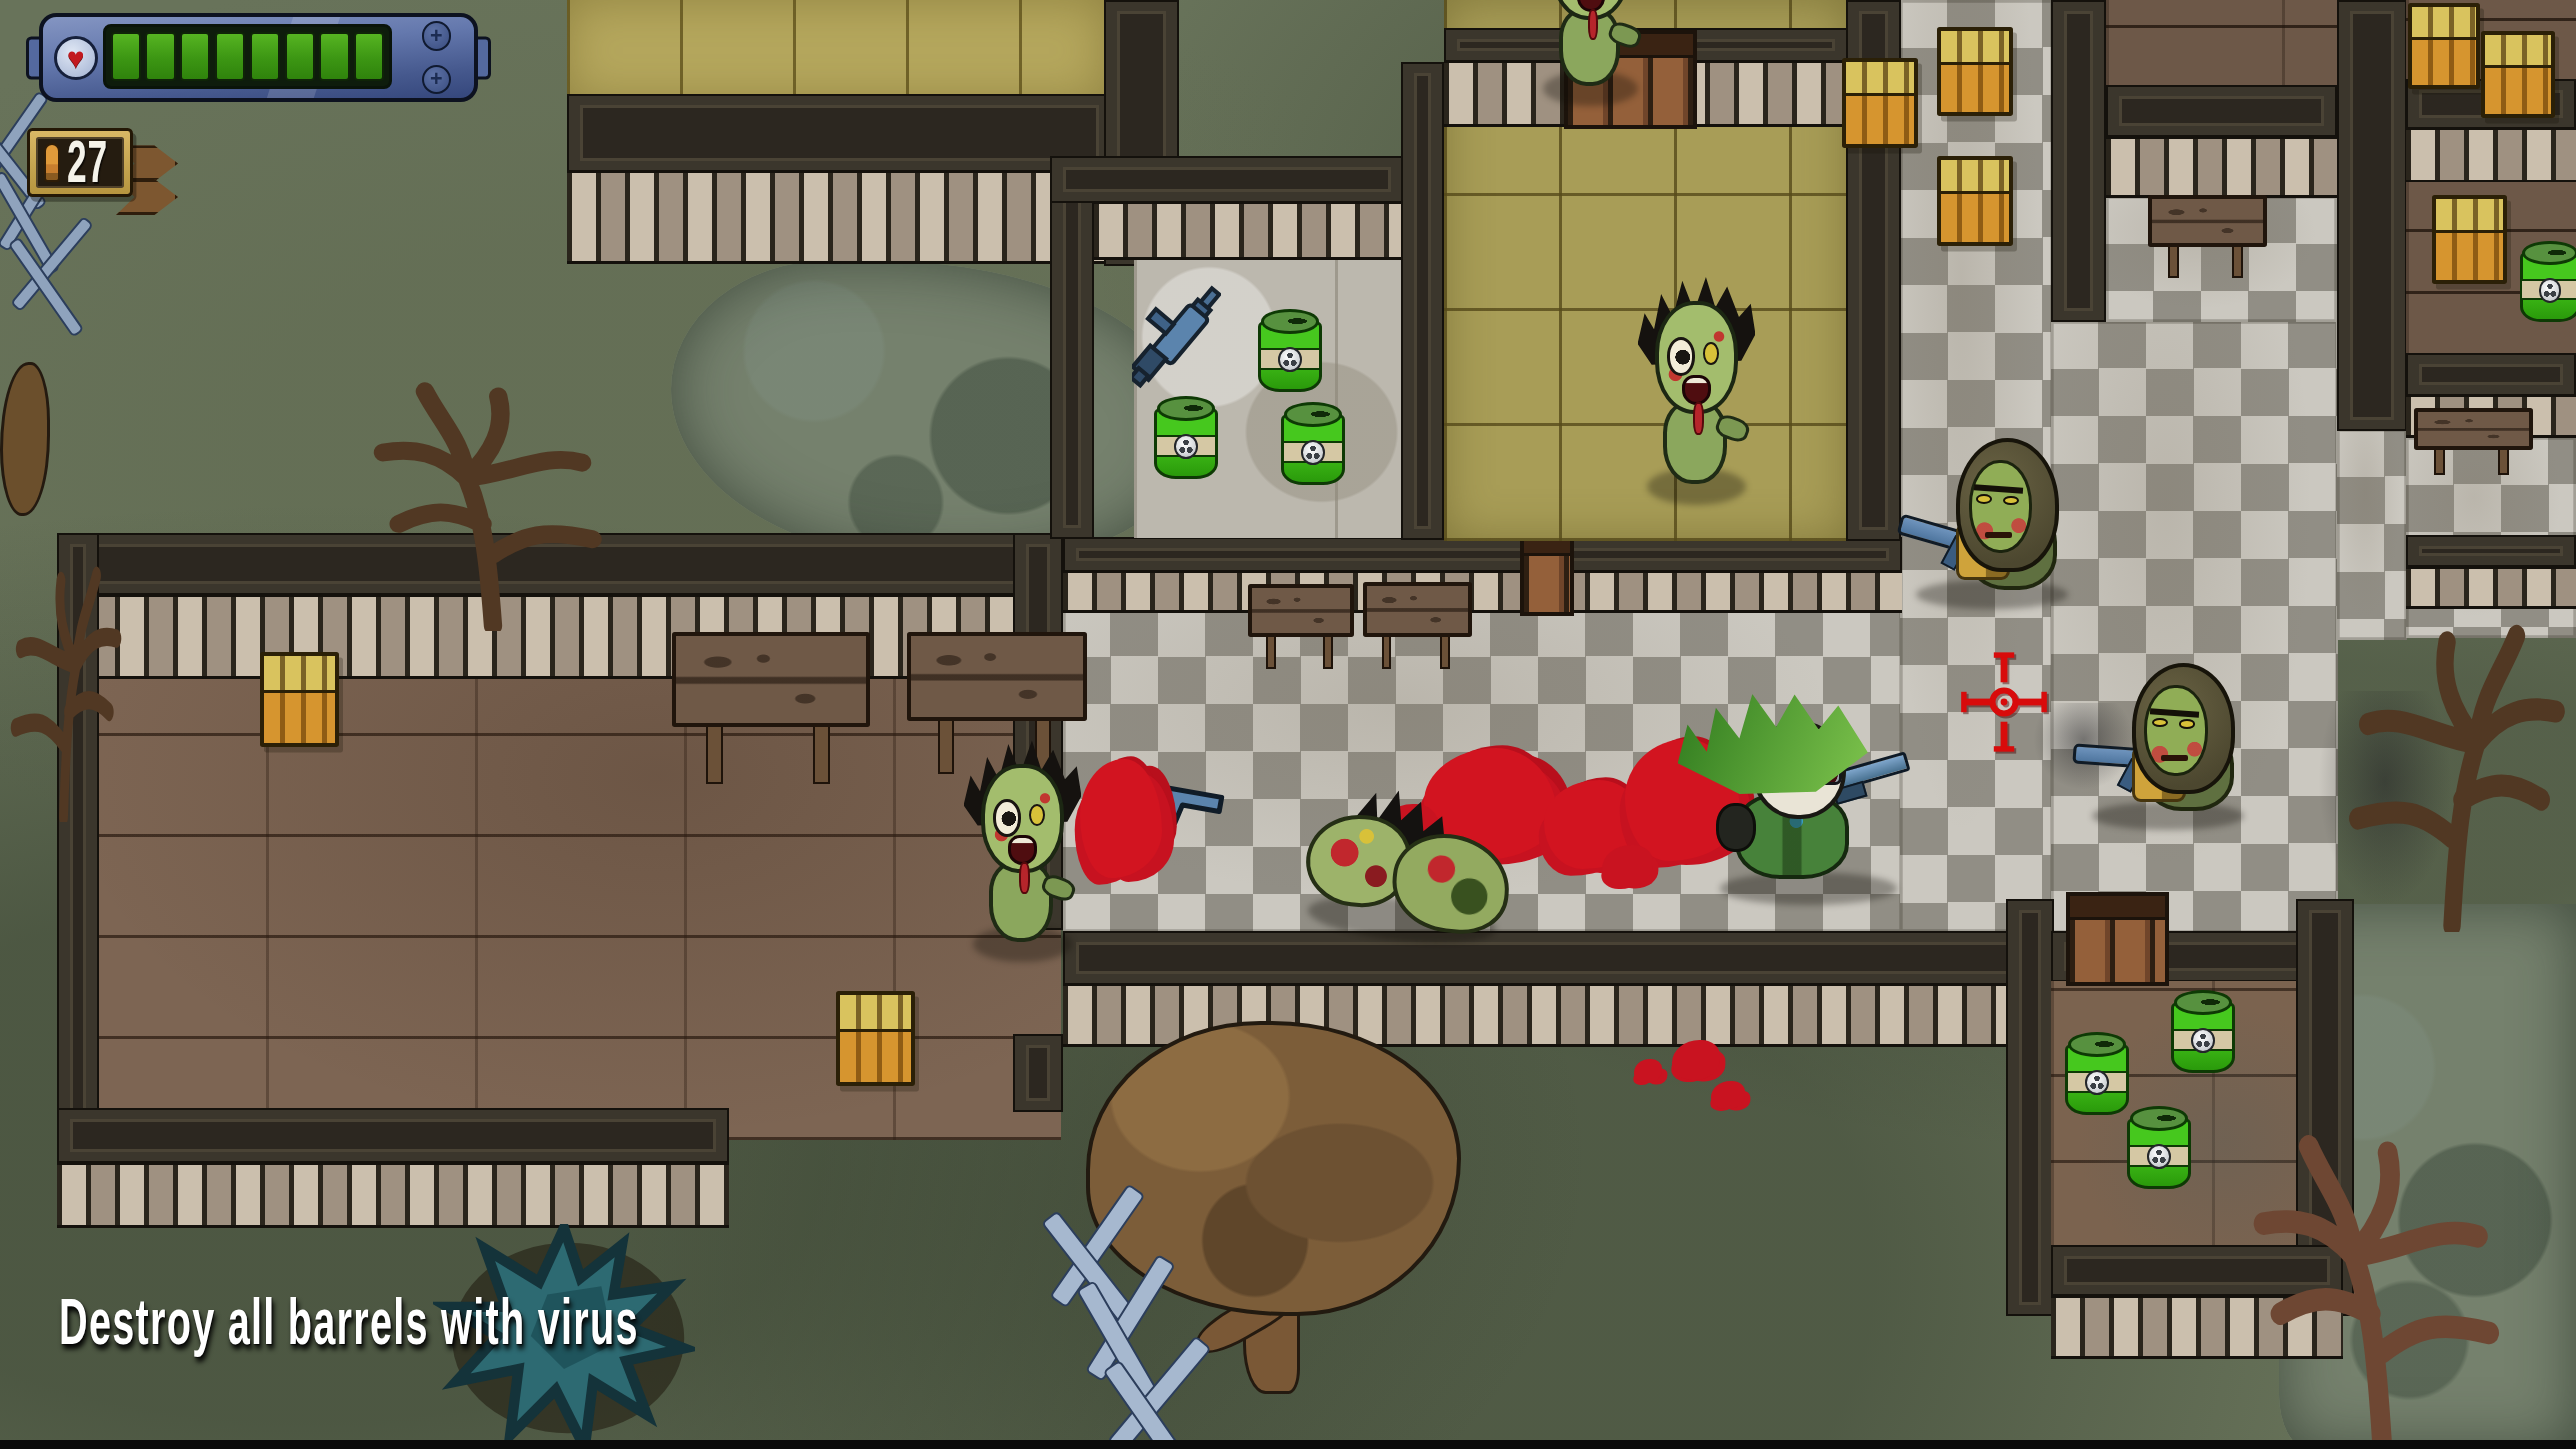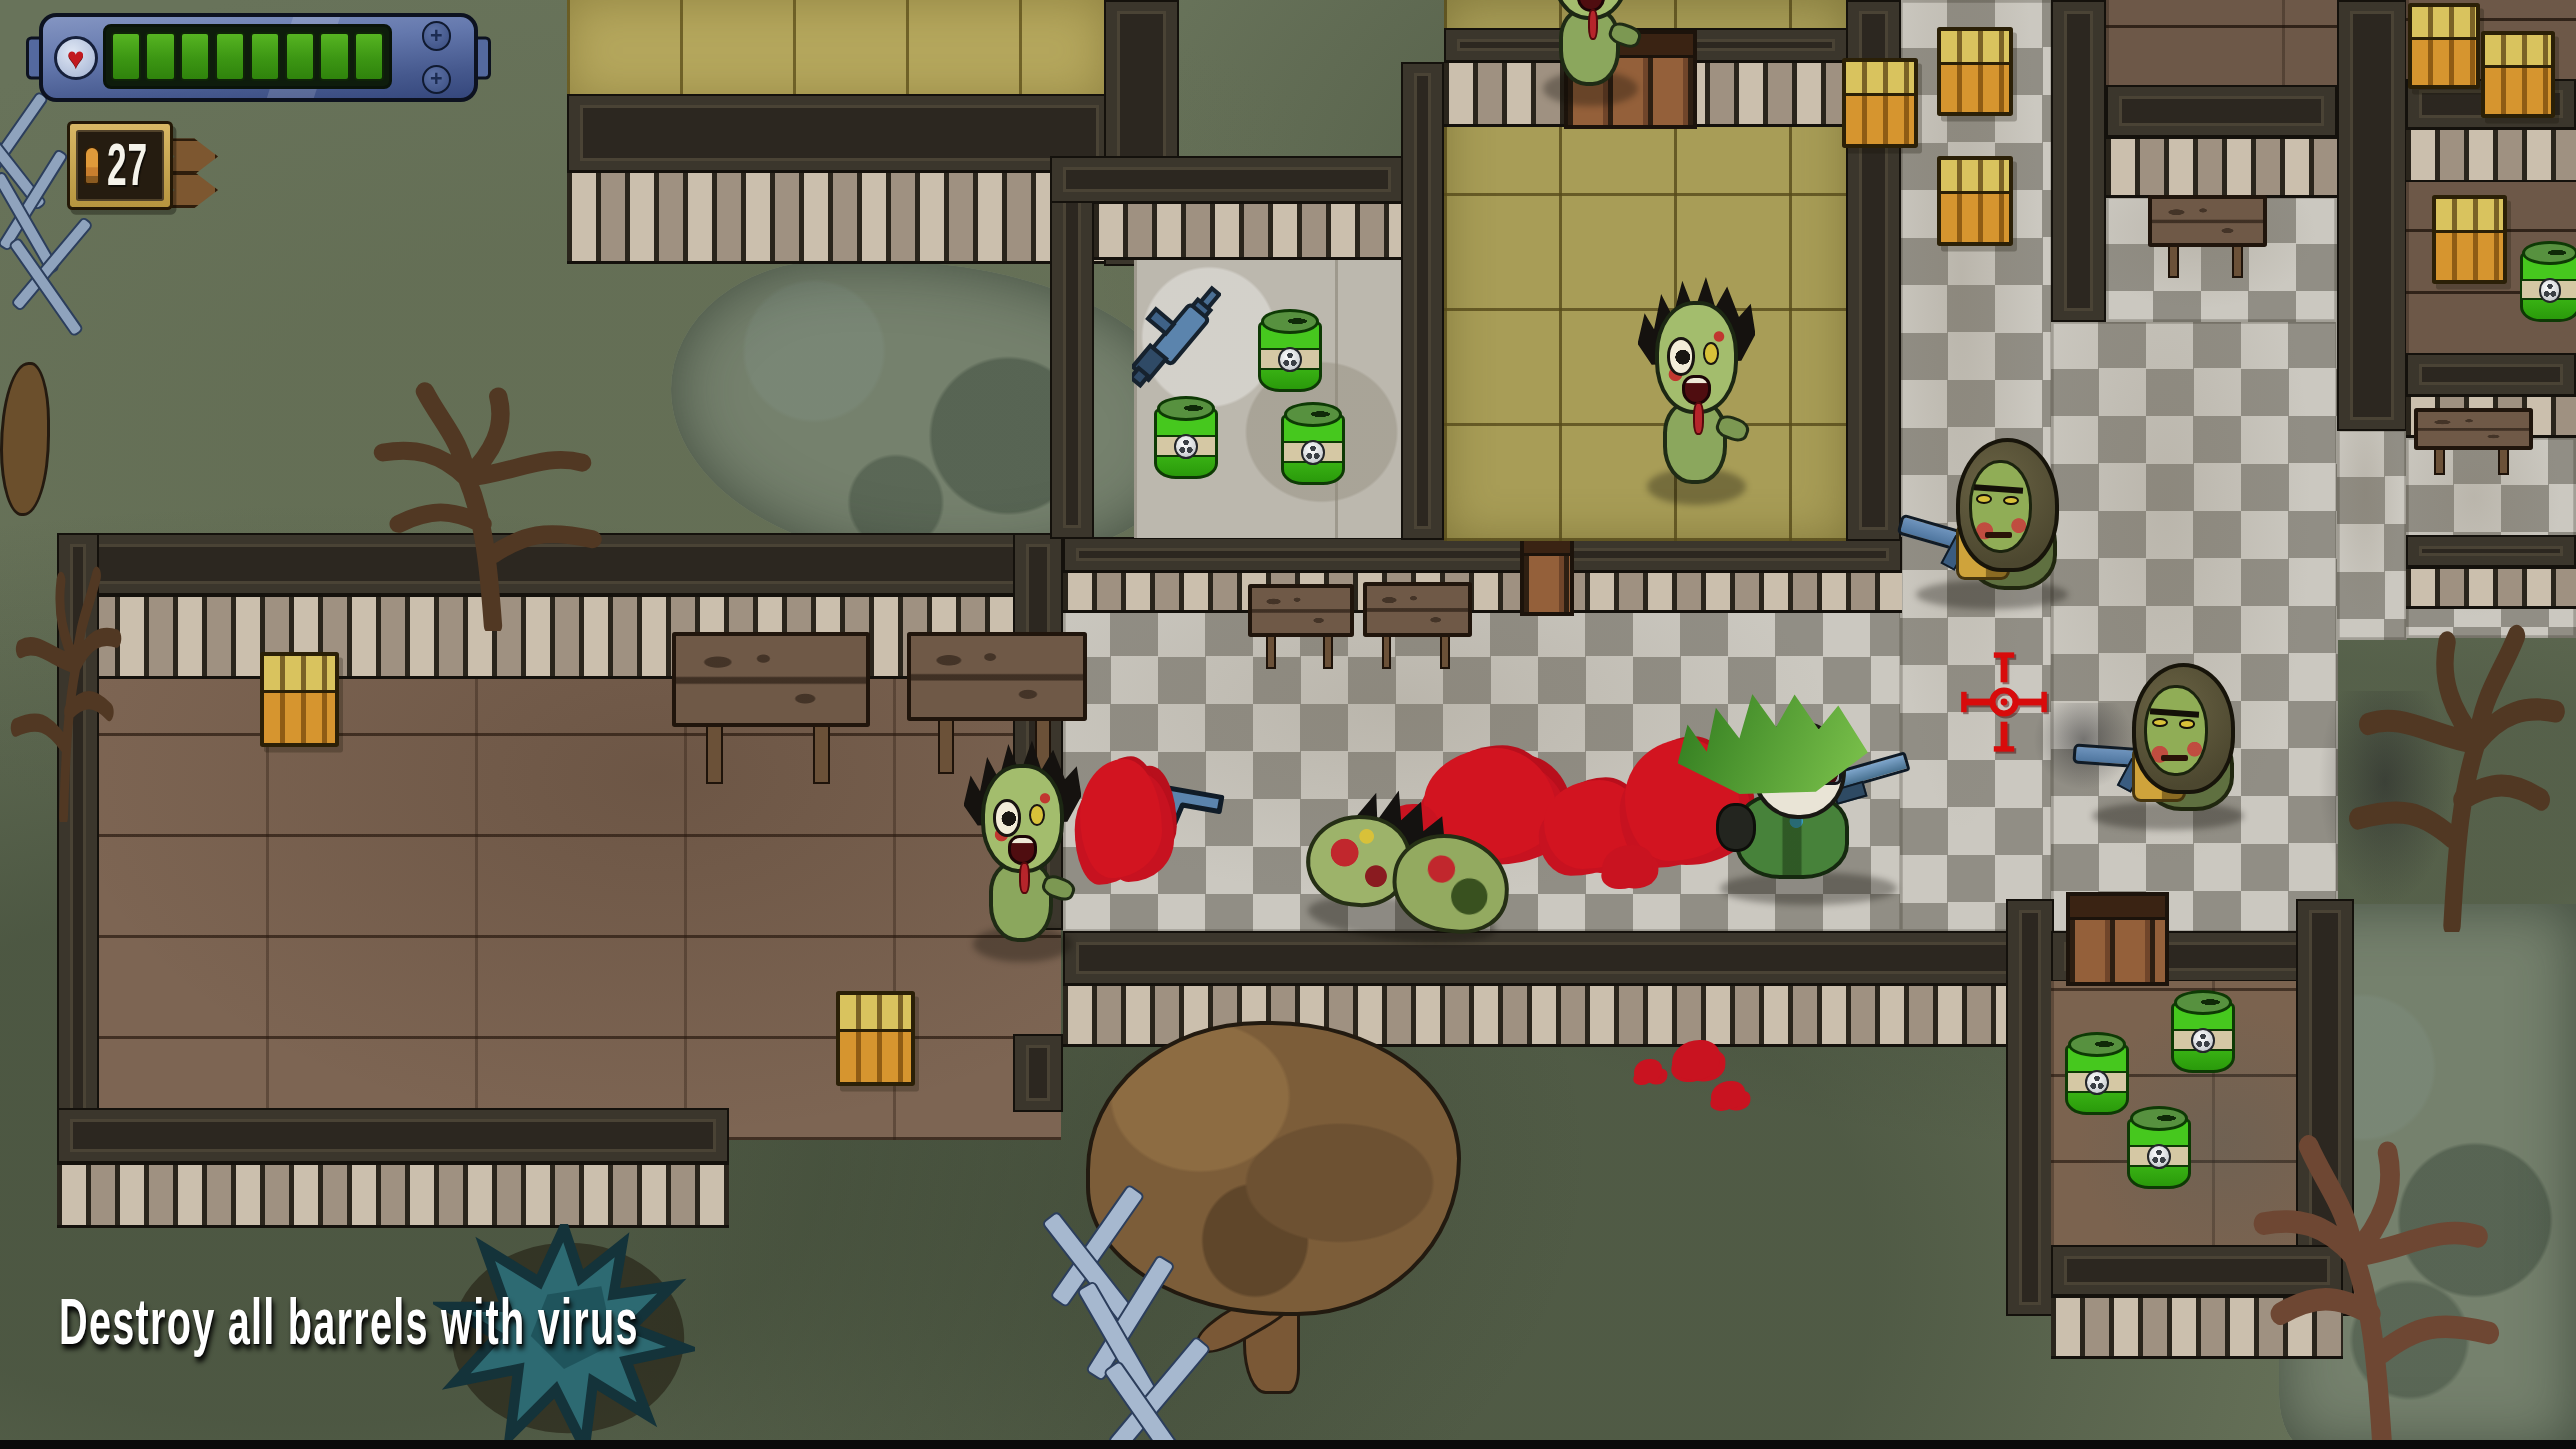--- a/index.html
+++ b/index.html
@@ -186,21 +186,21 @@
   .hb-slot{position:absolute;left:64px;top:10.7px;right:86px;bottom:13.4px;background:#0e1c0c;border:3.4px solid #0a140a;border-radius:8px;display:flex;gap:4.7px;padding:4.7px;box-sizing:border-box;}
   .hb-seg{flex:1;background:linear-gradient(180deg,#56b422 0%,#3c9613 55%,#2f830c 100%);border:2.7px solid #0f2408;border-radius:4px;}
   .hb-heart{position:absolute;left:14.8px;top:50%;transform:translateY(-50%);width:44px;height:44px;border:3.4px solid #16203b;border-radius:50%;
     background:radial-gradient(circle at 40% 35%, #dfe7f4, #aebcd9 80%);display:flex;align-items:center;justify-content:center;
     font-size:29.5px;color:#c2191f;text-shadow:0 1.3px 0 #5e0a0d;box-sizing:border-box;}
   .hb-screw{position:absolute;right:27px;width:29.5px;height:29.5px;border:2.7px solid #101a30;border-radius:50%;
     background:radial-gradient(circle at 38% 32%, #5d72a6, #3a4d80);color:#1c2c52;font-size:21.5px;font-weight:bold;
     display:flex;align-items:center;justify-content:center;box-sizing:border-box;}
   .s1{top:8px;}.s2{bottom:8px;}
 
-  .hud-ammo{position:absolute;left:27px;top:121px;width:106px;height:89px;z-index:90;margin-left:40px;}
+  .hud-ammo{position:absolute;left:27px;top:128px;width:106px;height:69px;z-index:90;}
   .ammo-chev{position:absolute;left:89px;width:62px;height:36px;background:#7d5730;border:3.4px solid #2e1d0c;box-sizing:border-box;
     clip-path:polygon(0 0,62% 0,100% 50%,62% 100%,0 100%,30% 50%);}
   .ch1{top:17.4px;}.ch2{top:51px;}
   .ammo-frame{position:absolute;inset:0;background:linear-gradient(180deg,#d8b765,#b6953f);border:3.4px solid #241806;border-radius:5.4px;
     box-shadow:3.4px 4.7px 0 rgba(10,8,2,.35);}
   .ammo-screen{position:absolute;left:8.7px;top:8.7px;right:8.7px;bottom:8.7px;background:#251c10;border:2.7px solid #51422a;border-radius:2.7px;
     display:flex;align-items:center;gap:6.7px;padding:0 6.7px;box-sizing:border-box;}
   .bullet{width:16px;height:39px;flex:0 0 auto;border:2.7px solid #2e1d08;border-radius:8px 8px 3.4px 3.4px;box-sizing:border-box;
     background:linear-gradient(180deg,#e09a3a 0 55%, #c87e2e 56% 80%, #8a5a20 81%);}
   .ammo-num{color:#f5f3ea;font-size:59px;font-weight:bold;transform:scaleX(.6);transform-origin:left center;

